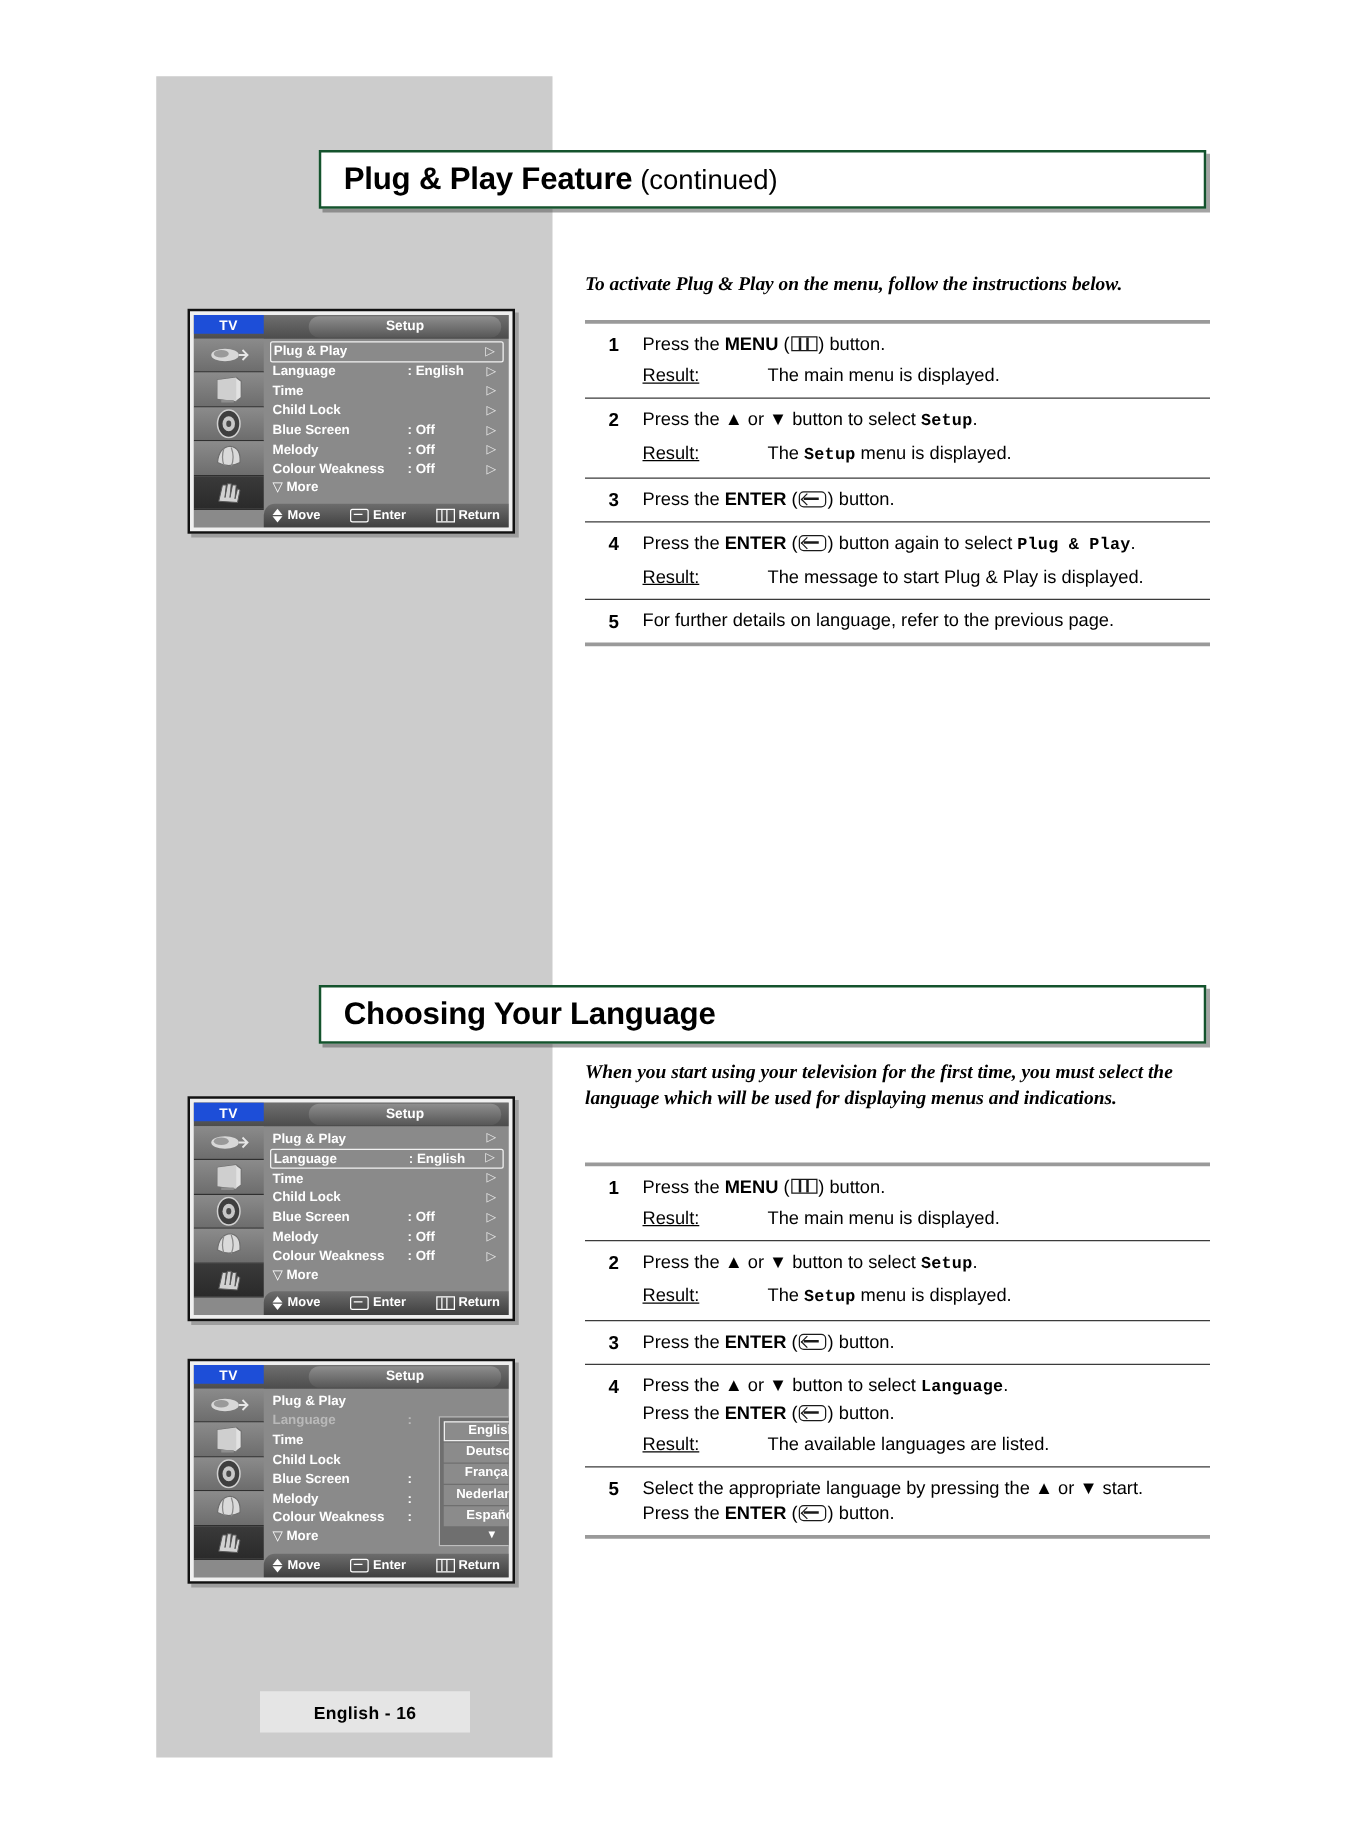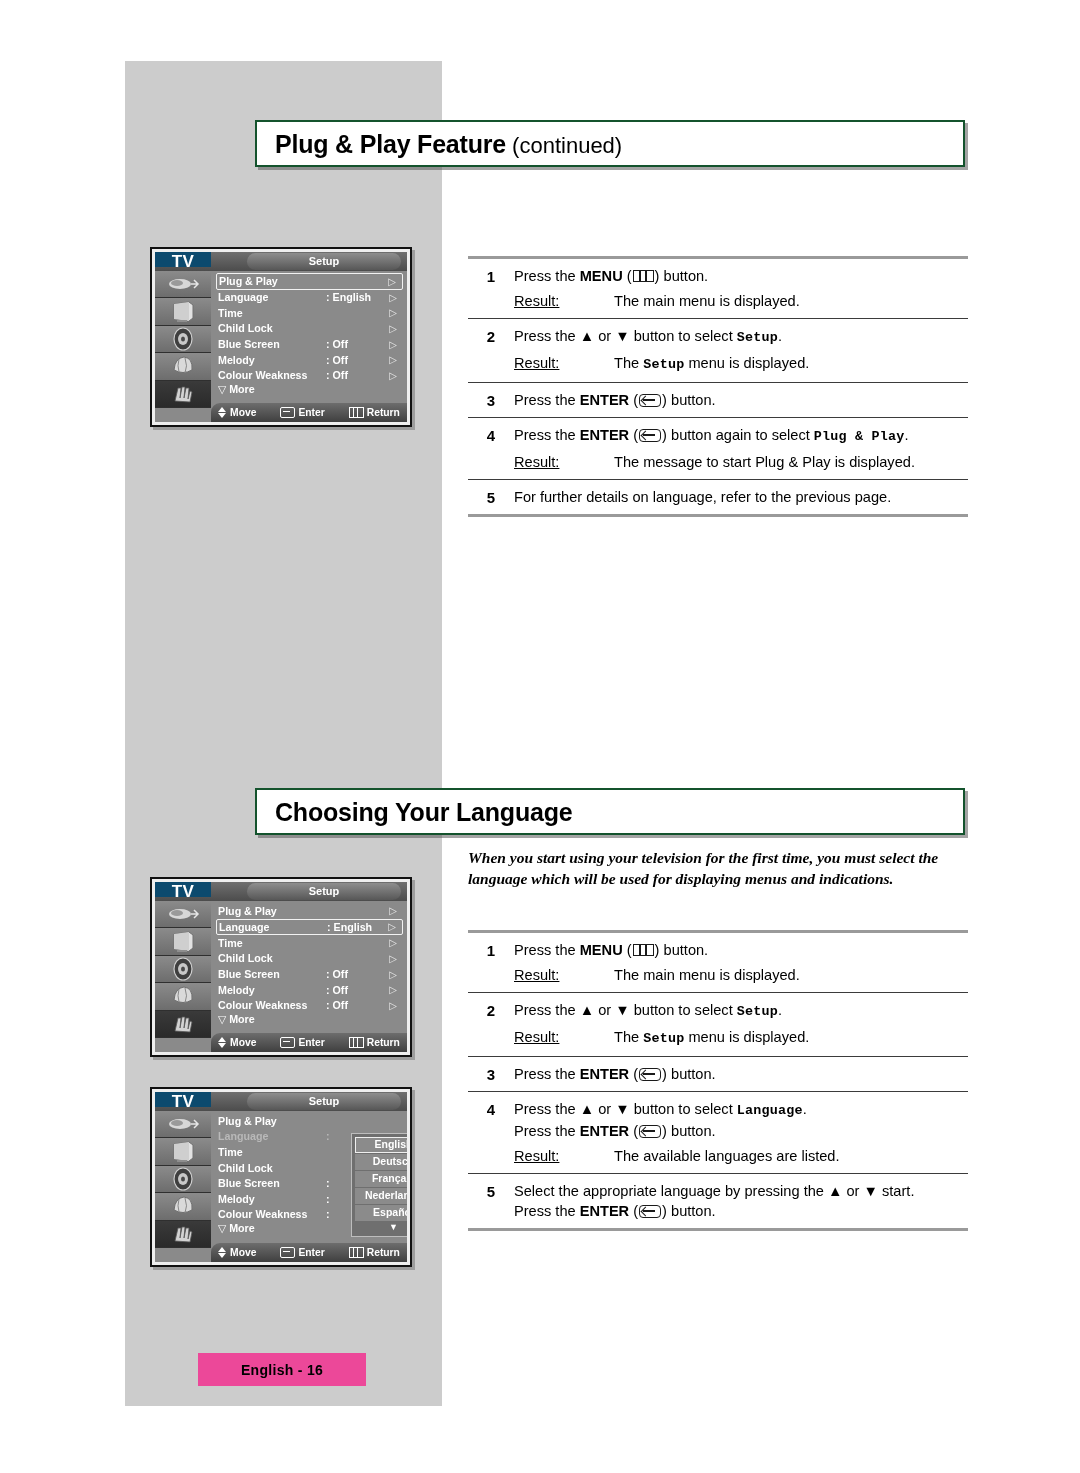--- a/index.html
+++ b/index.html
@@ -66,22 +66,22 @@
   .osd{position:absolute;width:262px;height:180px;background:#efefef;
        border:2px solid #111;box-sizing:border-box;padding:3px;
        box-shadow:3px 3px 0 rgba(110,110,110,.5);}
   #osd-1{left:150px;top:247px;}
   #osd-2{left:150px;top:877px;}
   #osd-3{left:150px;top:1087px;}
   .osd-screen{position:relative;width:100%;height:100%;background:#8a8a8a;overflow:hidden;}
 
   .osd-topbar{position:absolute;left:0;top:0;right:0;height:19px;
       background:linear-gradient(to bottom,#6f6f6f,#4c4c4c);}
-  .osd-tv{position:absolute;left:0;top:0;width:56px;height:15px;background:#0c4a6e;
-      color:#fff;font-size:17px;font-weight:bold;text-align:center;line-height:19px;
+  .osd-tv{position:absolute;left:0;top:0;width:56px;height:15px;background:#1d4ed8;
+      color:#fff;font-size:11px;font-weight:bold;text-align:center;line-height:19px;
       letter-spacing:.5px;}
   .osd-title{position:absolute;left:92px;top:1px;width:154px;height:17px;border-radius:9px;
       background:linear-gradient(to bottom,#8e8e8e,#575757);color:#fff;font-size:11px;
       font-weight:bold;text-align:center;line-height:17px;}
 
   .osd-sidebar{position:absolute;left:0;top:19px;width:56px;bottom:19px;}
   .osd-icon{height:20%;border-bottom:1px solid #2f2f2f;position:relative;
       background:linear-gradient(to bottom,#8b8b8b,#6d6d6d);}
   .osd-icon.sel{background:linear-gradient(to bottom,#3a3a3a,#2a2a2a);}
   .osd-icon svg{position:absolute;left:50%;top:50%;transform:translate(-50%,-50%);}
@@ -118,37 +118,38 @@
 
   
   .lang-pop{position:absolute;left:140px;top:22px;width:85px;
       background:#6f6f6f;border:1.4px solid #bdbdbd;padding:3px;box-sizing:border-box;}
   .lang-item{height:15.5px;line-height:15.5px;text-align:center;color:#fff;font-size:10.5px;
       font-weight:bold;background:#8b8b8b;margin-bottom:1.5px;}
   .lang-item.sel{border:1.4px solid #efefef;height:15.5px;line-height:13px;box-sizing:border-box;}
   .lang-more{text-align:center;color:#fff;font-size:9px;line-height:11px;}
 
   
-  .footer{position:absolute;left:198px;top:1353px;width:168px;height:33px;background:#ec4899;
+  .footer{position:absolute;left:208px;top:1353px;width:168px;height:33px;background:#e5e5e5;
       display:flex;align-items:center;justify-content:center;
       font-size:14px;font-weight:bold;letter-spacing:.3px;}
 </style>
 </head>
 <body>
 
 <div class="page">
 
   <div class="gray-band"></div>
 
   <div class="heading" id="heading-1">
     <div class="h-inner">
       <span class="h-main">Plug &amp; Play Feature</span><span class="h-sub"> (continued)</span>
     </div>
   </div>
 
+  <div class="intro" id="intro-1">To activate Plug &amp; Play on the menu, follow the instructions below.</div>
 
   <div class="steps" id="steps-1">
     <div class="rule-top"></div>
 
     <div class="step-row">
       <div class="step-num">1</div>
       <div class="step-body">
         <div class="step-line"><span>Press the </span><span class="bold">MENU</span> (<span class="ic-menu"></span>)<span> button.</span></div>
         <div class="result-line">
           <div class="result-lbl"><u>Result:</u></div>

